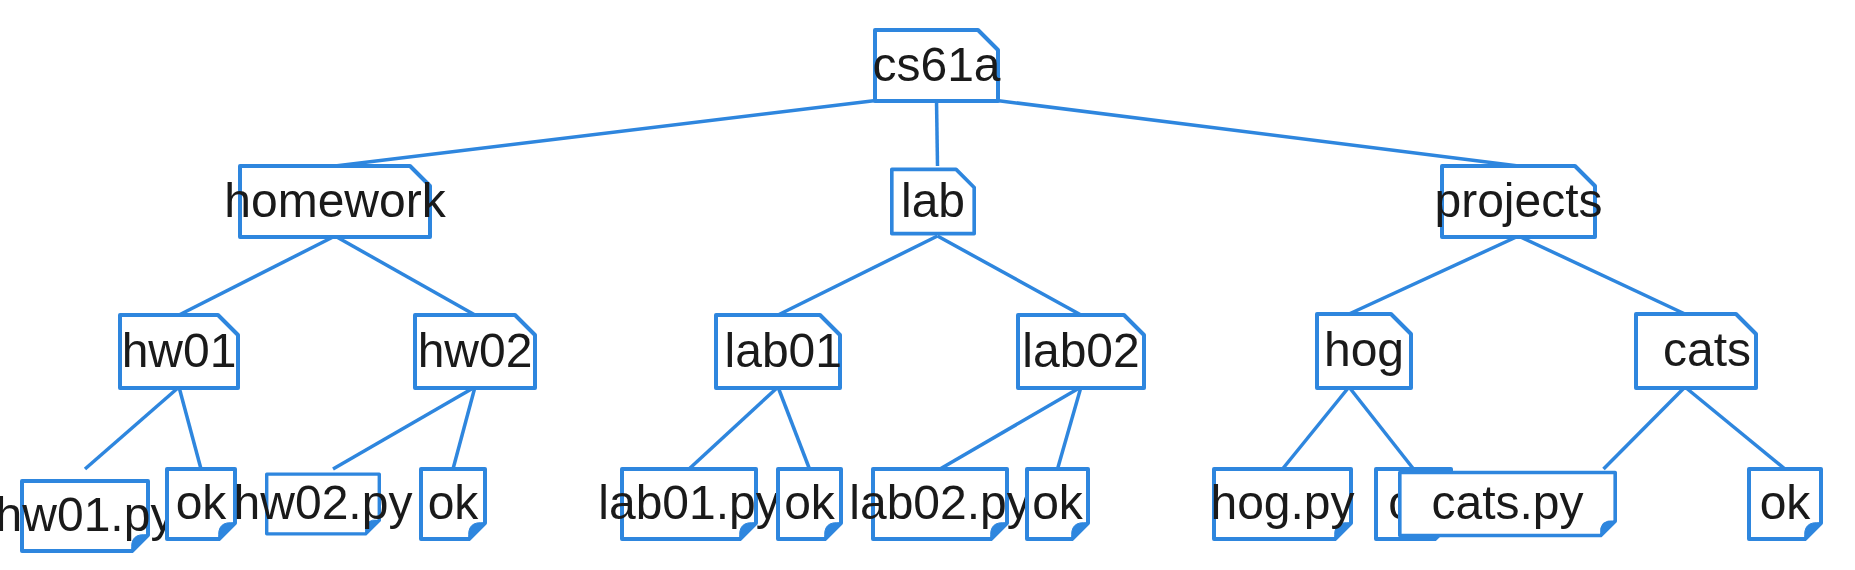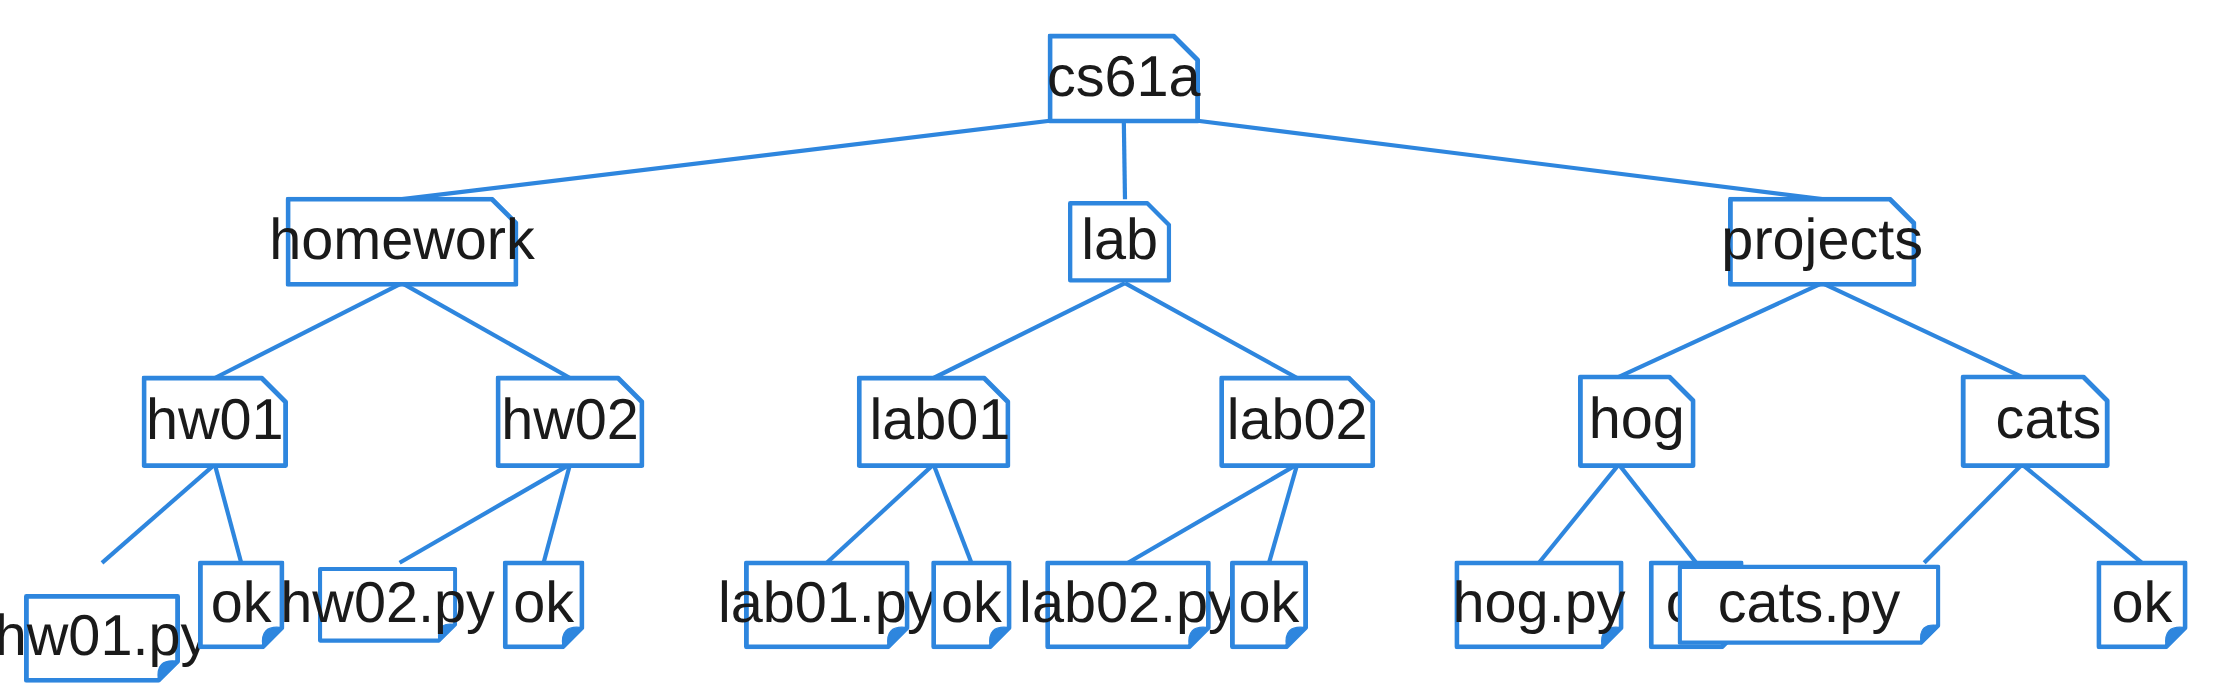--- a/index.html
+++ b/index.html
@@ -123,21 +123,21 @@
           <path d="M 2 2 H 76 L 96 22 V 76 H 2 Z" fill="#ffffff" stroke="#2e86de" stroke-width="4" stroke-linejoin="round"></path>
         </svg>
         <span class="label">hog</span>
       </div>
       <div class="node folder" style="left: 1623px; top: 312px; width: 124px; height: 78px; padding-left: 22px;">
         <svg class="shape" viewBox="0 0 124 78">
           <path d="M 2 2 H 102 L 122 22 V 76 H 2 Z" fill="#ffffff" stroke="#2e86de" stroke-width="4" stroke-linejoin="round"></path>
         </svg>
         <span class="label">cats</span>
       </div>
-      <div class="node file" style="left: 20px; top: 495px; width: 130px; height: 74px;">
+      <div class="node file" style="left: 20px; top: 479px; width: 130px; height: 74px;">
         <svg class="shape" viewBox="0 0 130 74">
           <path d="M 2 2 H 128 V 56 L 112 72 H 2 Z" fill="#ffffff" stroke="#2e86de" stroke-width="4" stroke-linejoin="round"></path>
           <path d="M 112 72 L 128 56 Q 109.3 53.3 112 72 Z" fill="#2e86de" stroke="#2e86de" stroke-width="1" stroke-linejoin="round"></path>
         </svg>
         <span class="label">hw01.py</span>
       </div>
       <div class="node file" style="left: 165px; top: 467px; width: 72px; height: 74px;">
         <svg class="shape" viewBox="0 0 72 74">
           <path d="M 2 2 H 70 V 56 L 54 72 H 2 Z" fill="#ffffff" stroke="#2e86de" stroke-width="4" stroke-linejoin="round"></path>
           <path d="M 54 72 L 70 56 Q 51.3 53.3 54 72 Z" fill="#2e86de" stroke="#2e86de" stroke-width="1" stroke-linejoin="round"></path>

